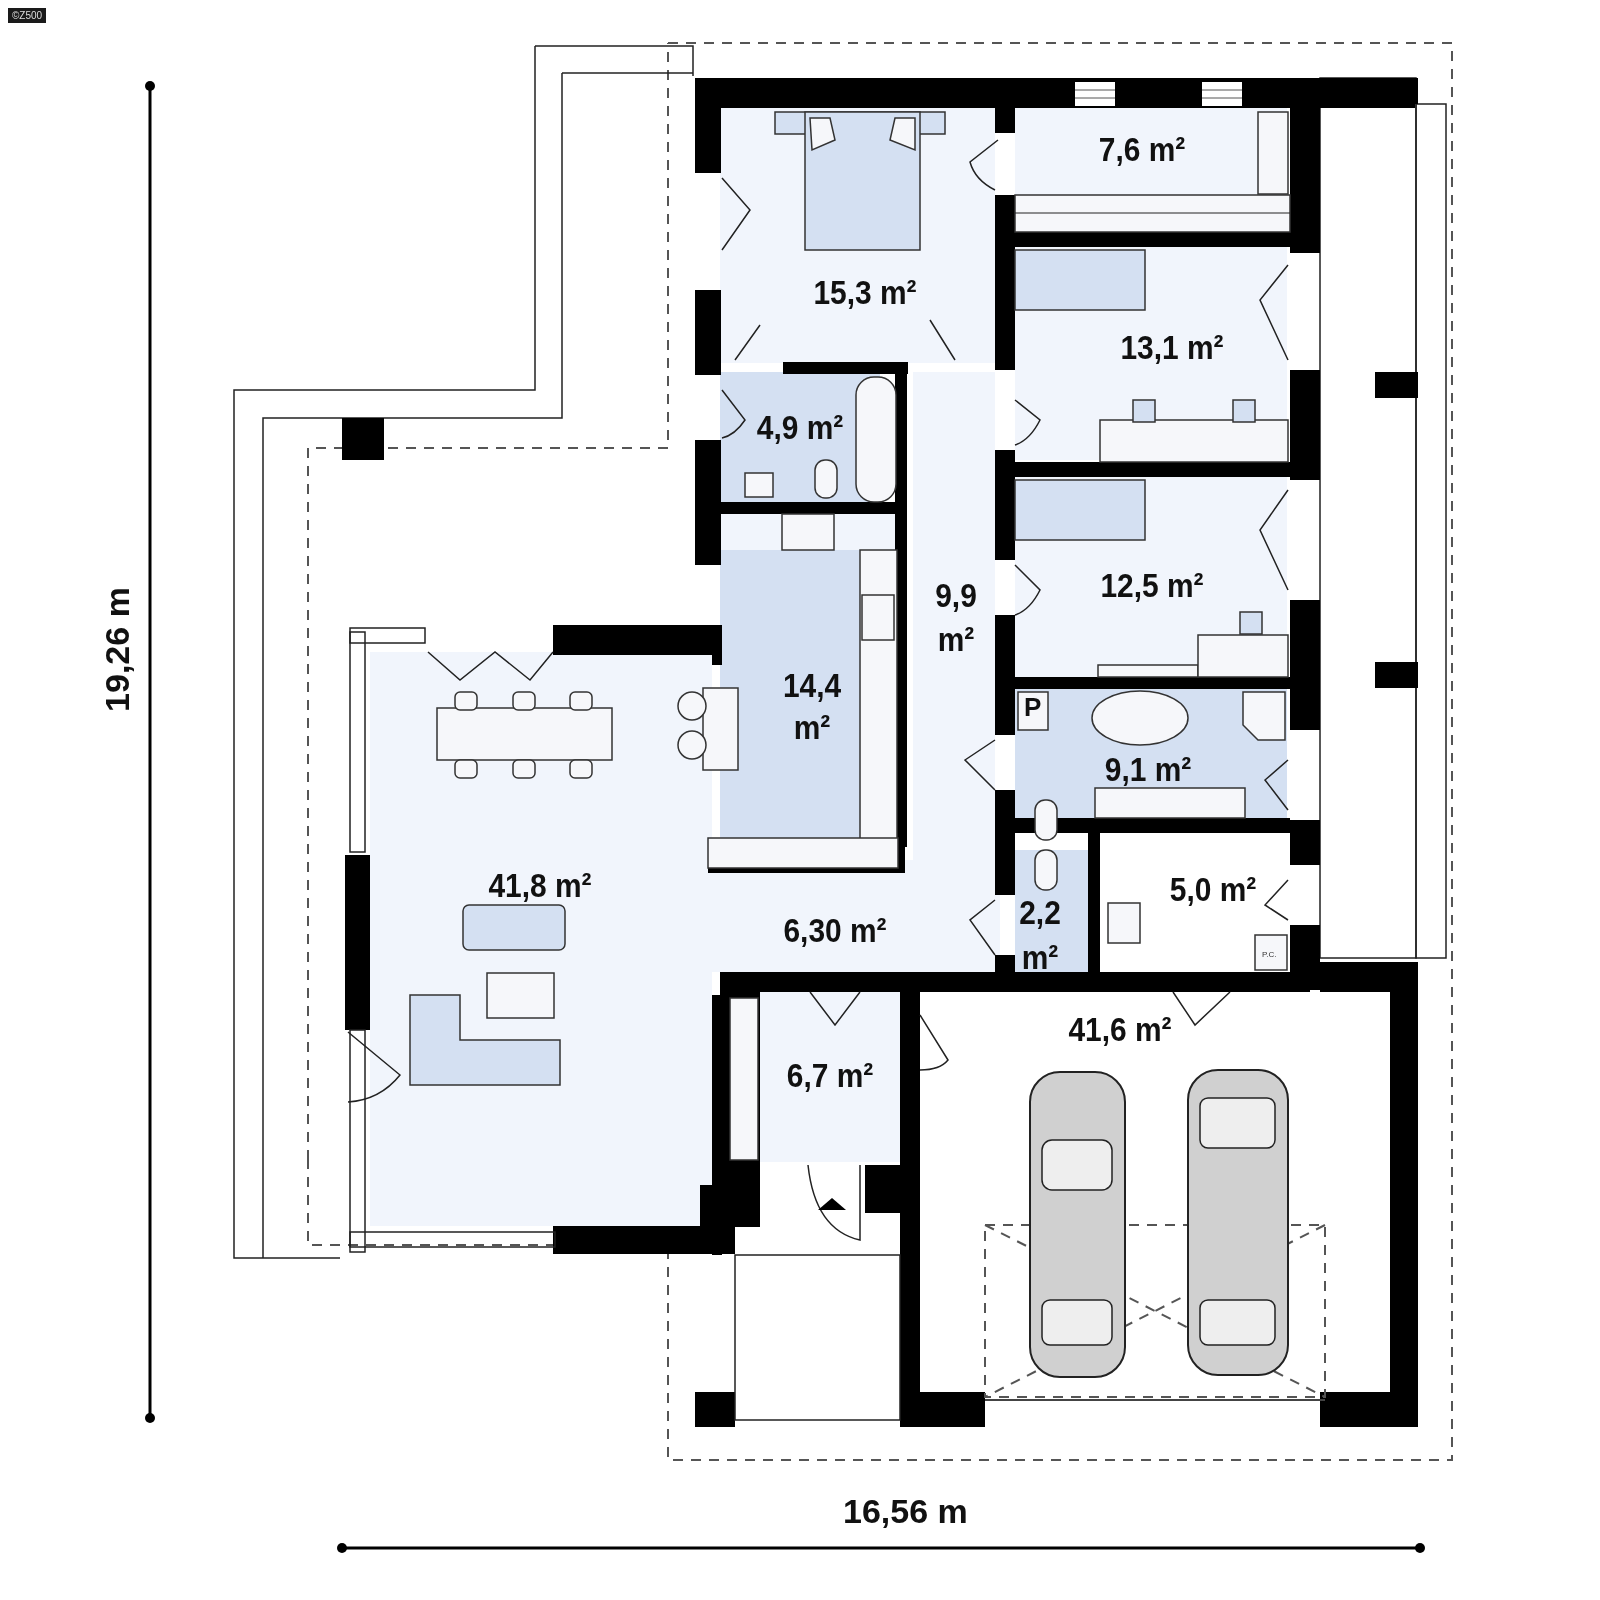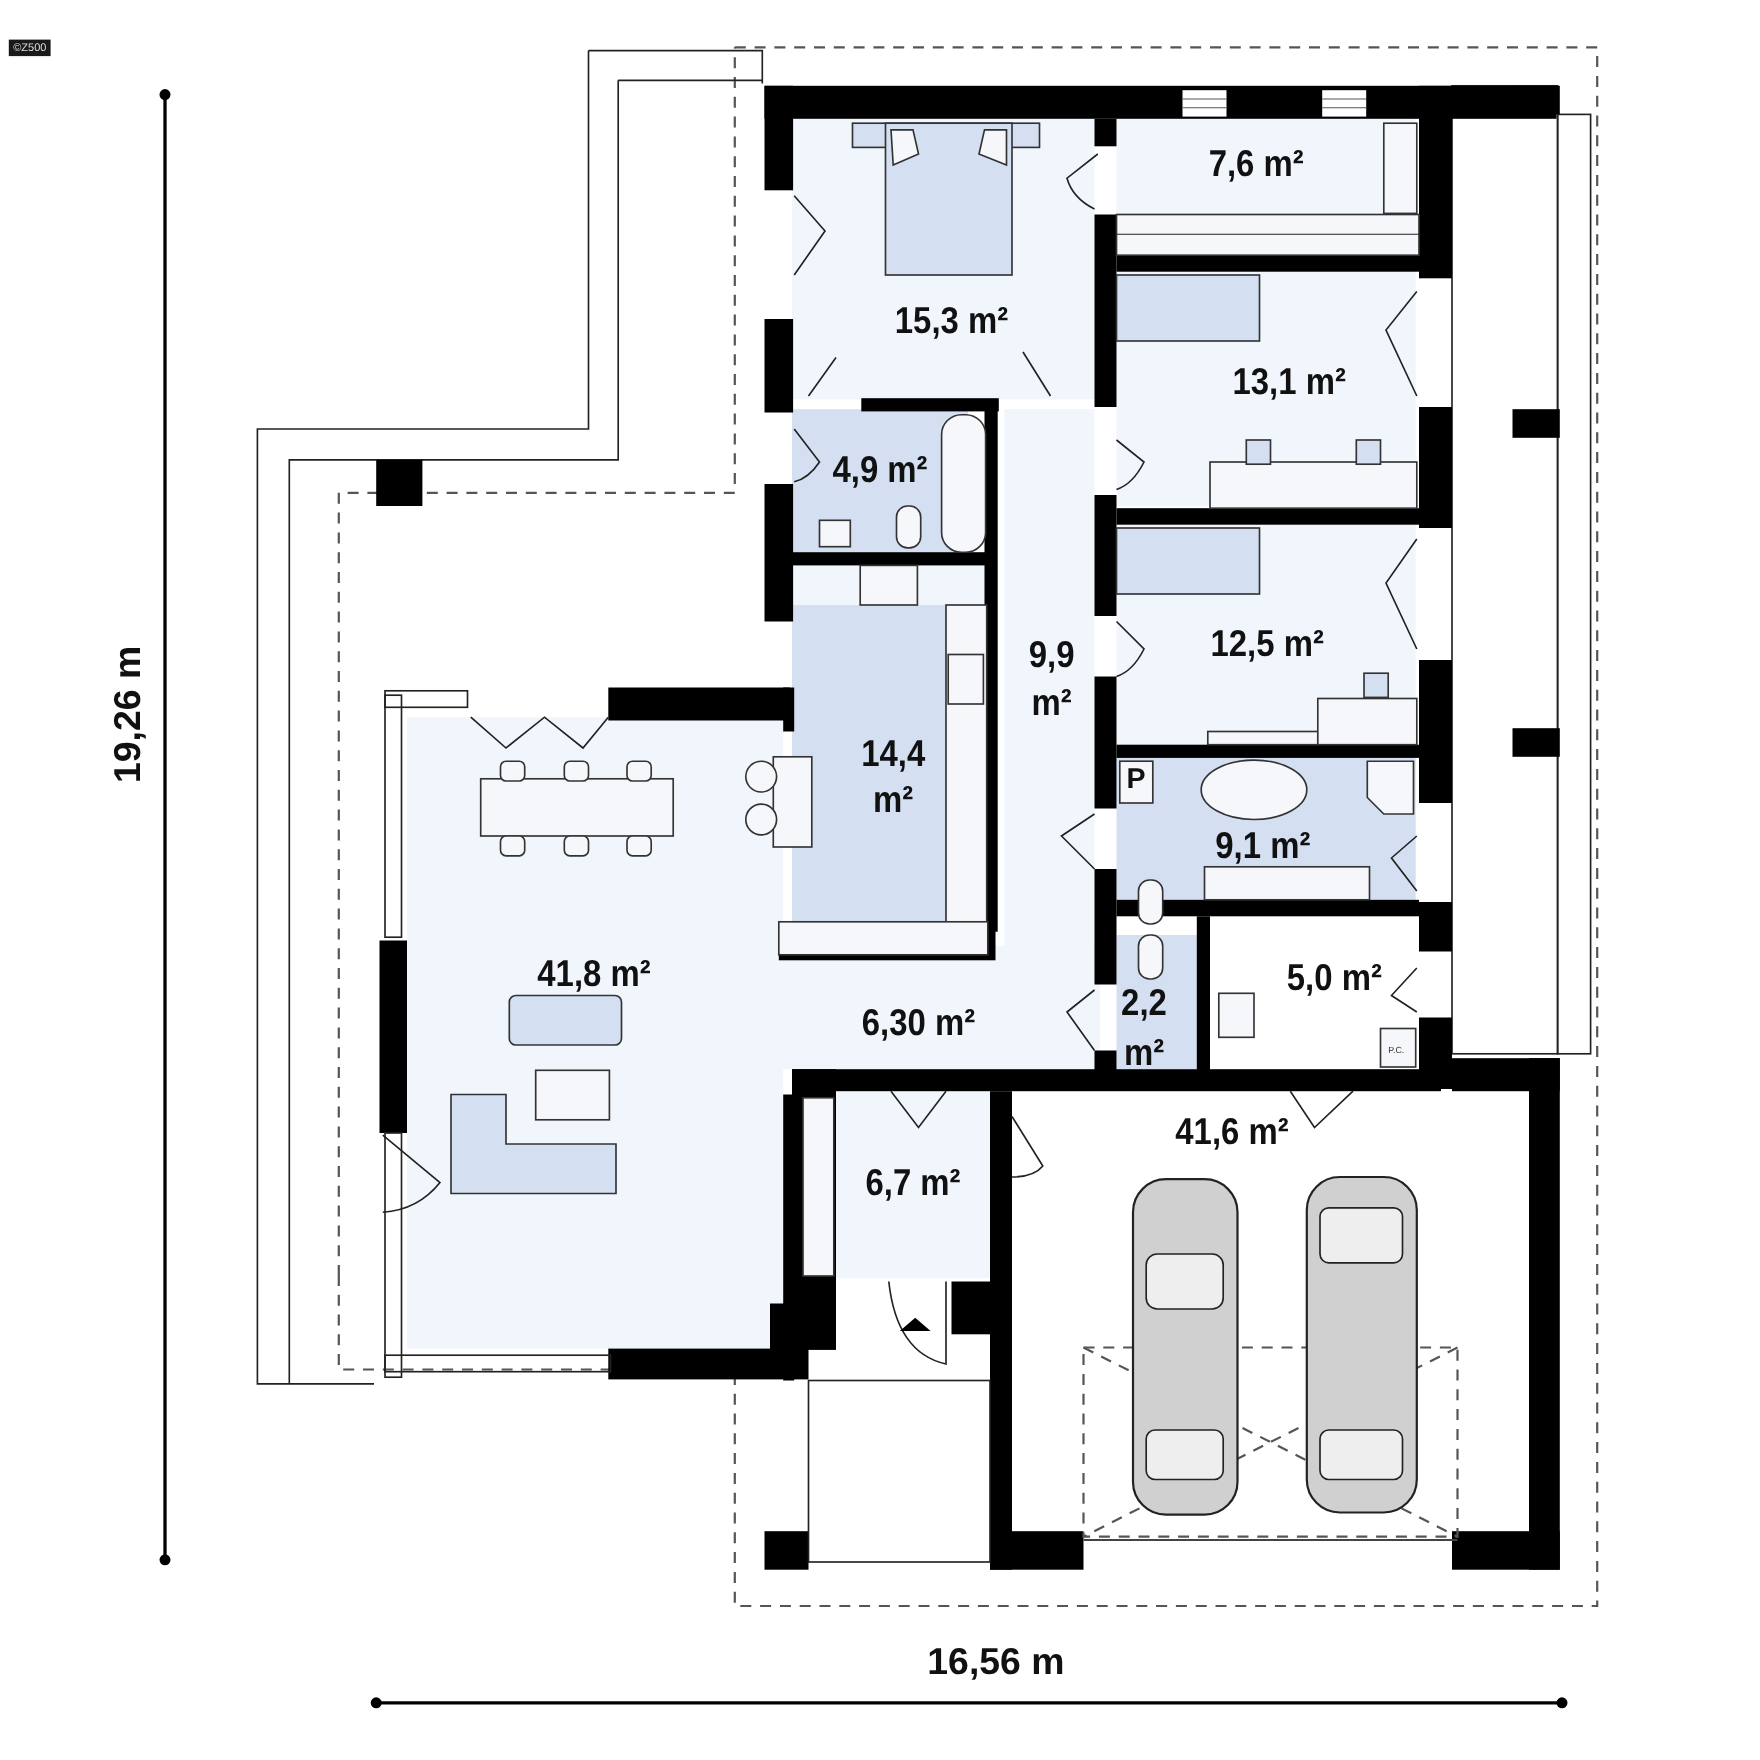--- a/index.html
+++ b/index.html
@@ -11,21 +11,21 @@
   .room-white { fill:#ffffff; }
   .thin { fill:none; stroke:#222; stroke-width:1.5; }
   .dash { fill:none; stroke:#555; stroke-width:2; stroke-dasharray:10 8; }
   .furn { fill:#d4e0f2; stroke:#333; stroke-width:1.5; }
   .furn-w { fill:#f6f7fa; stroke:#333; stroke-width:1.5; }
   .car { fill:#d0d0d0; stroke:#222; stroke-width:2; }
   .car-glass { fill:#eeeeee; stroke:#222; stroke-width:1.5; }
   .label { position:absolute; font-family:"Liberation Sans", sans-serif; font-weight:bold; font-size:34px; color:#111; white-space:nowrap; line-height:1; transform:scaleX(0.88); transform-origin:center; text-align:center; }
   .dim { position:absolute; font-family:"Liberation Sans", sans-serif; font-weight:bold; font-size:34px; color:#111; white-space:nowrap; }
   .dim.vert { transform:rotate(-90deg); transform-origin:center; }
-  .copyright { position:absolute; left:8px; top:8px; background:#1a1a1a; color:#ddd; font-size:10px; padding:2px 4px; font-family:"Liberation Sans", sans-serif;margin-top:28px; }
+  .copyright { position:absolute; left:8px; top:8px; background:#1a1a1a; color:#ddd; font-size:10px; padding:2px 4px; font-family:"Liberation Sans", sans-serif; }
   .small-tag { position:absolute; font-size:8px; color:#333; font-family:"Liberation Sans", sans-serif; }
   .p-mark { position:absolute; font-size:26px; font-weight:bold; color:#111; font-family:"Liberation Sans", sans-serif; }
 </style>
 </head>
 <body>
 
 <div class="copyright">©Z500</div>
 
 <svg class="plan" width="1600" height="1600" viewBox="0 0 1600 1600">
 

